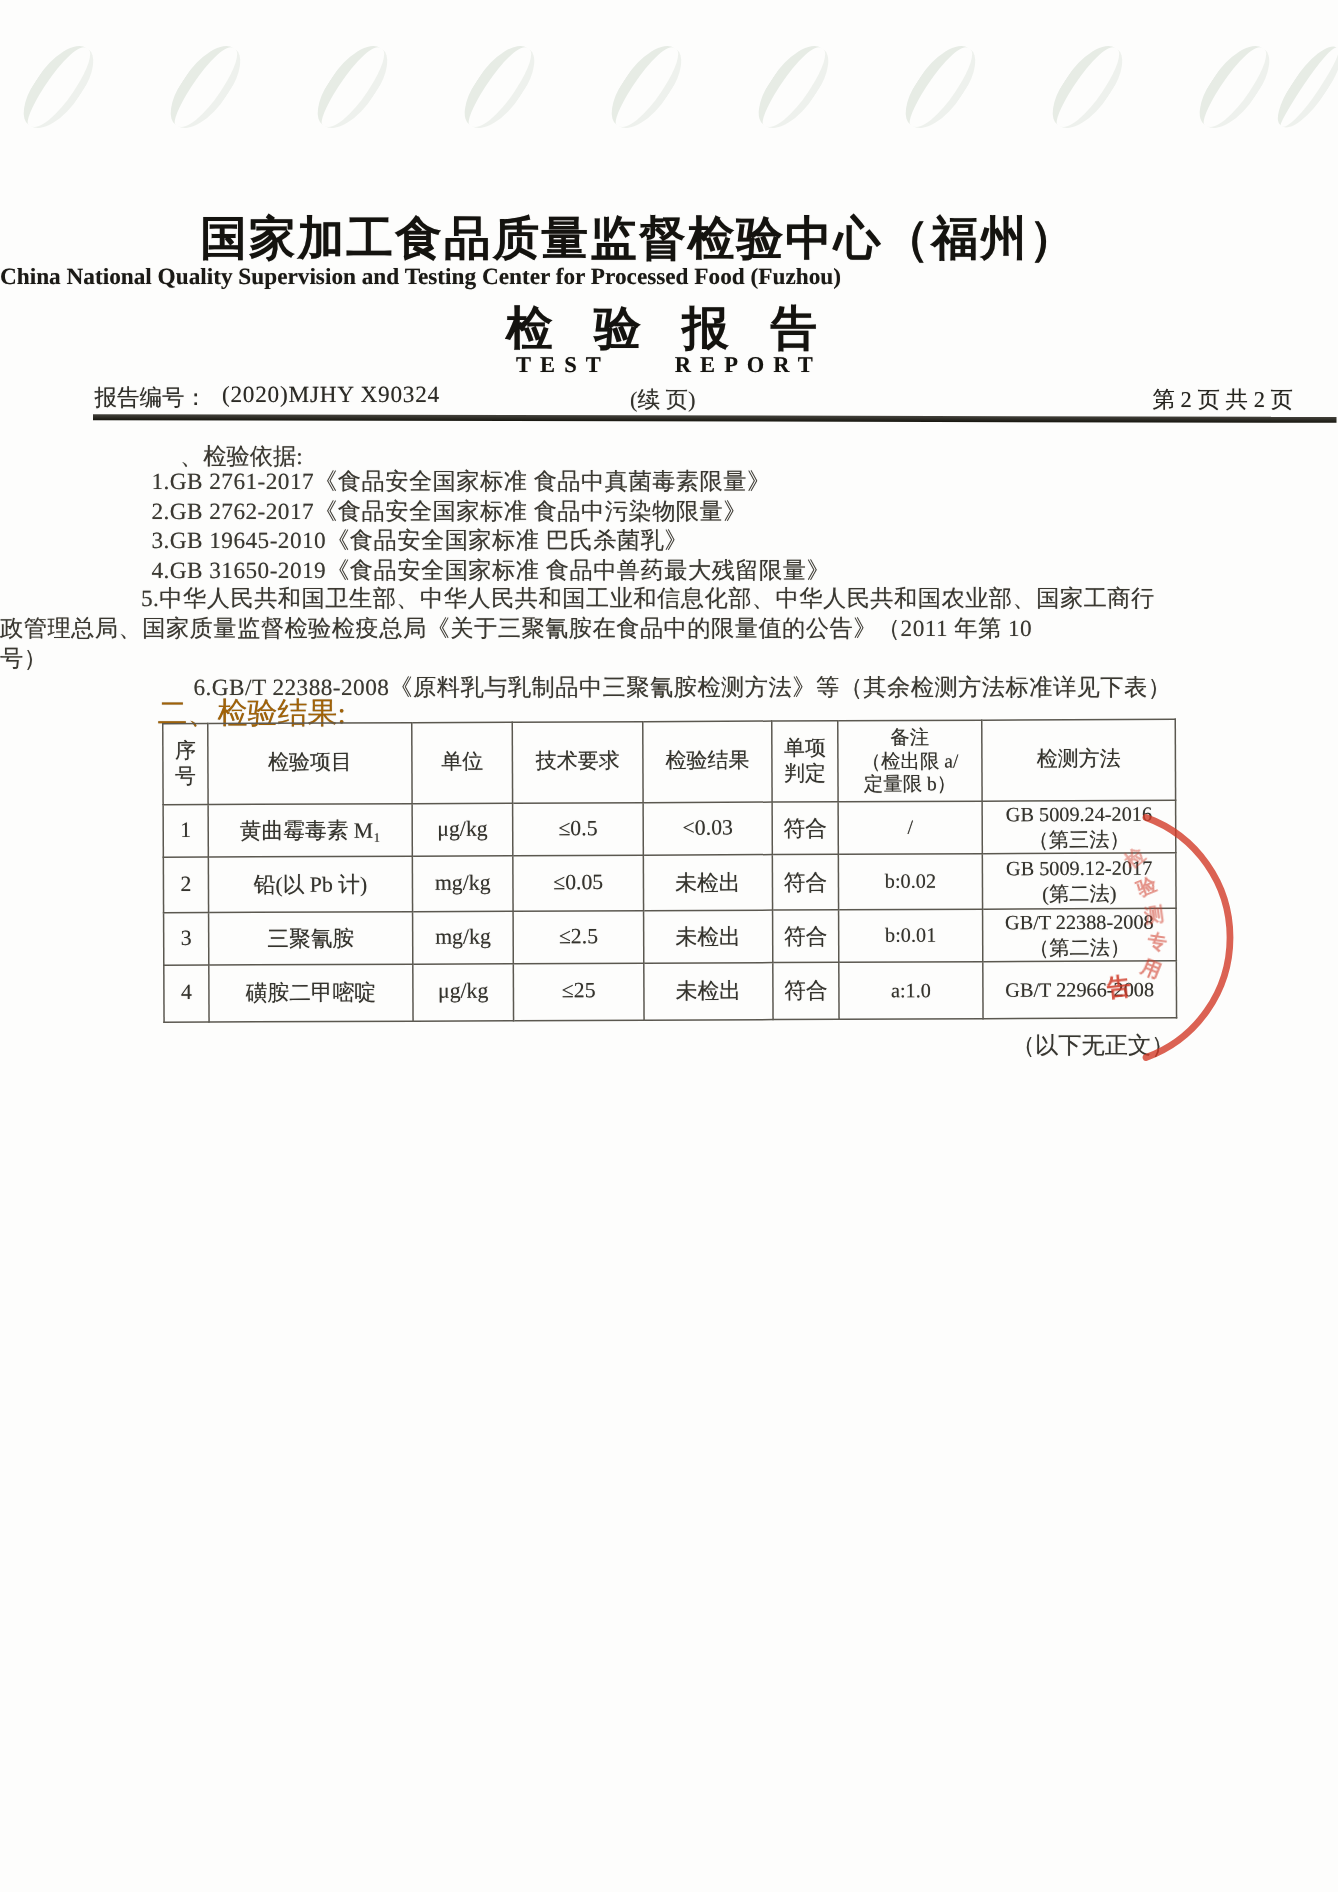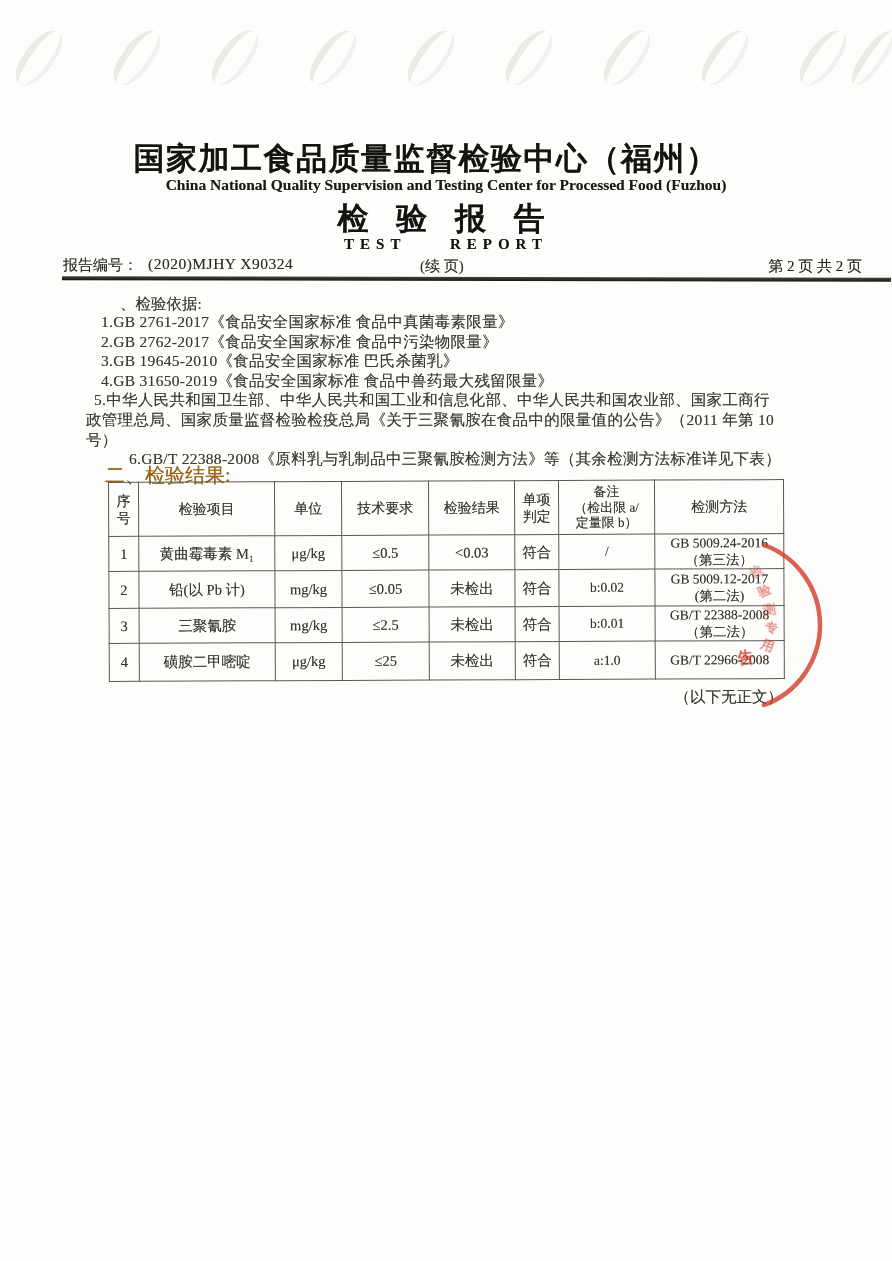--- a/index.html
+++ b/index.html
@@ -17,40 +17,40 @@
     position:absolute;top:26px;width:18px;height:64px;
     transform:rotate(33deg);
     border-left:7px solid rgba(201,211,198,.42);
     border-right:5px solid rgba(201,211,198,.28);
     border-radius:55% 40% 55% 40%;
   }
 
   
   .org-cn{left:0;top:138px;width:852px;text-align:center;
     font-size:31px;font-weight:bold;letter-spacing:1.5px;color:#14130f;}
-  .org-en{left:0;top:176px;width:892px;text-align:center;
+  .org-en{left:0;top:176px;width:892px;
     font-size:15.5px;font-weight:bold;color:#1b1a16;}
   .title-cn{left:0;top:198px;width:892px;text-align:center;
     font-size:31px;font-weight:bold;letter-spacing:10px;color:#14130f;}
   .title-en{left:0;top:226px;width:892px;text-align:center;
     font-size:15px;font-weight:bold;letter-spacing:6px;word-spacing:34px;color:#14130f;margin-top:10px;}
   .meta-label{left:63px;top:256px;font-size:15px;color:#2f2e29;}
   .meta-no{left:148px;top:255px;font-size:15.5px;letter-spacing:.5px;color:#2b2a25;}
   .meta-cont{left:420px;top:257px;font-size:15px;color:#32312b;}
   .meta-page{right:30px;top:257px;font-size:15px;color:#262520;}
   .rule{left:62px;top:277px;width:829px;height:4px;
     background:linear-gradient(#45433d,#17160f);transform:rotate(.12deg);}
 
   
   .h1{left:120px;top:294px;font-size:15.5px;color:#3a3831;}
   .basis{left:0;top:312px;width:714px;}
   .bl{font-size:15.5px;line-height:19.6px;letter-spacing:.3px;color:#3a3831;white-space:nowrap;}
   .ml-num{margin-left:101px;}
   .ml-5{margin-left:94px;}
-  .ml-cont{margin-left:86px;}
+  .ml-cont{}
   .ml-6{margin-left:129px;}
   .h2{left:105px;top:462px;font-size:20px;color:#a16207;}
 
   
   table.results{
     position:absolute;left:108px;top:482px;
     border-collapse:collapse;table-layout:fixed;
     transform:rotate(-.25deg);transform-origin:0 0;
     font-size:14.5px;color:#34332d;
   }

